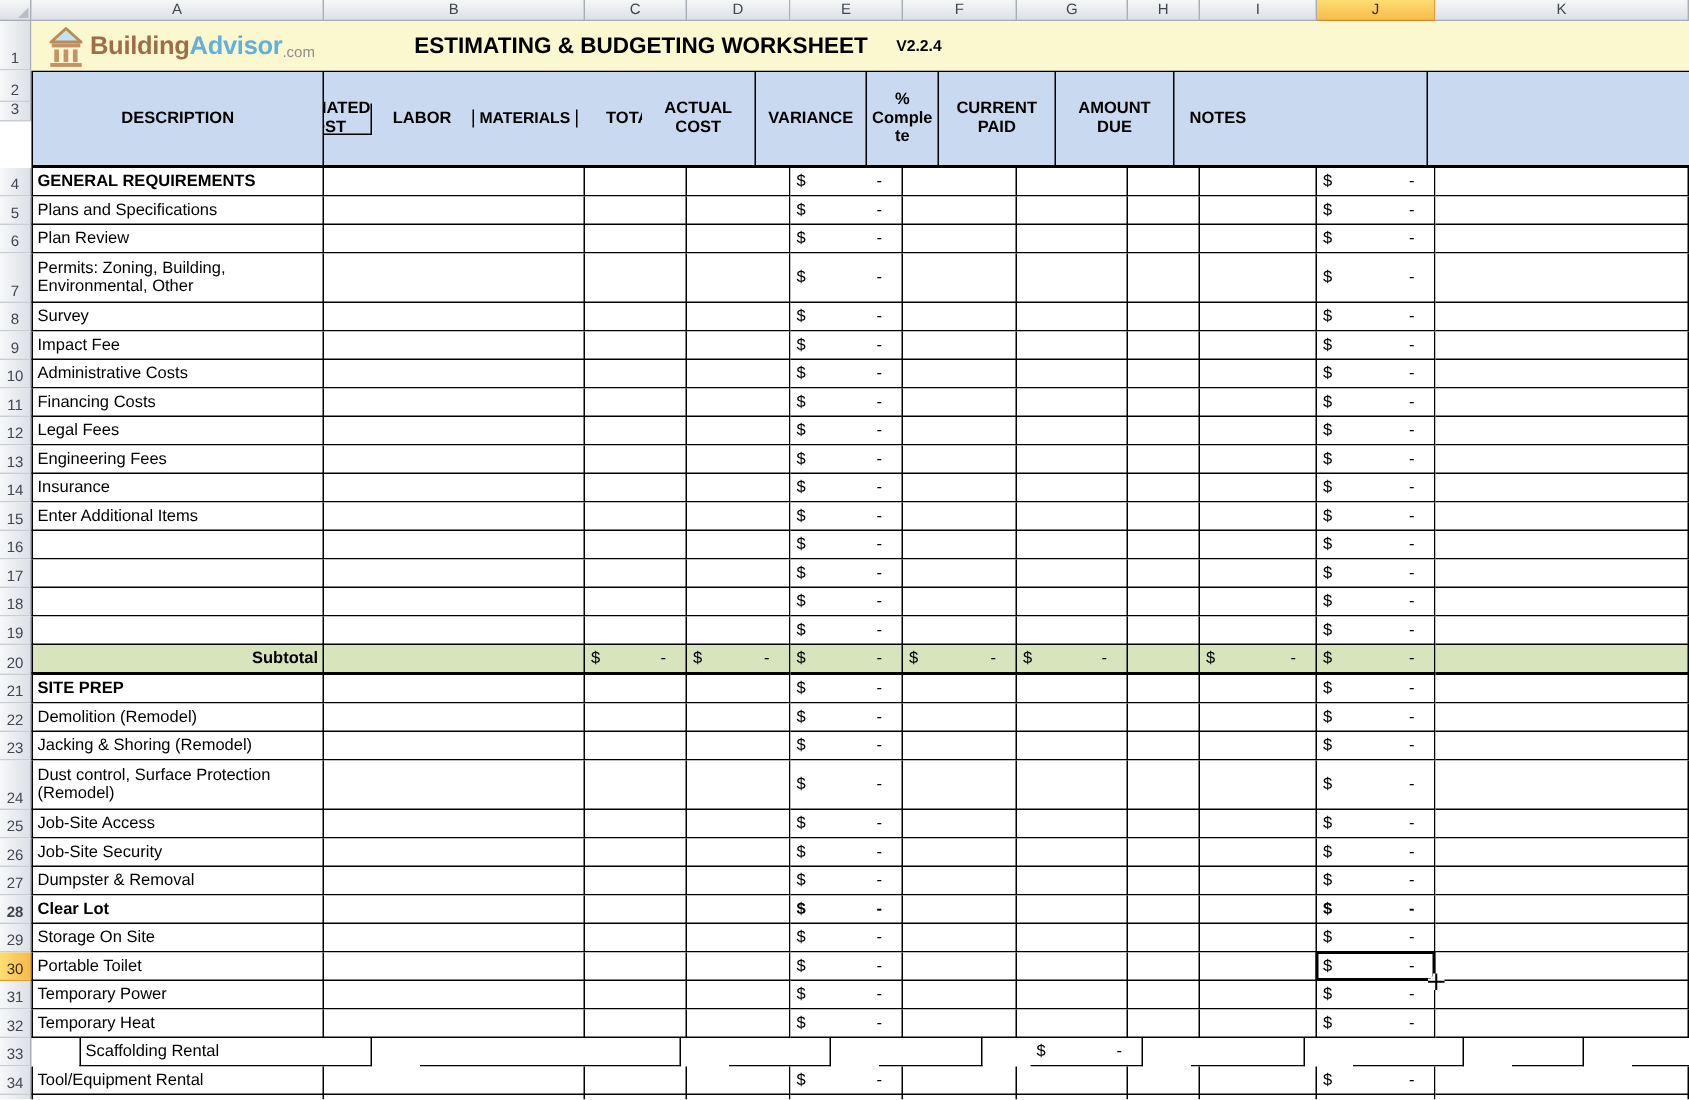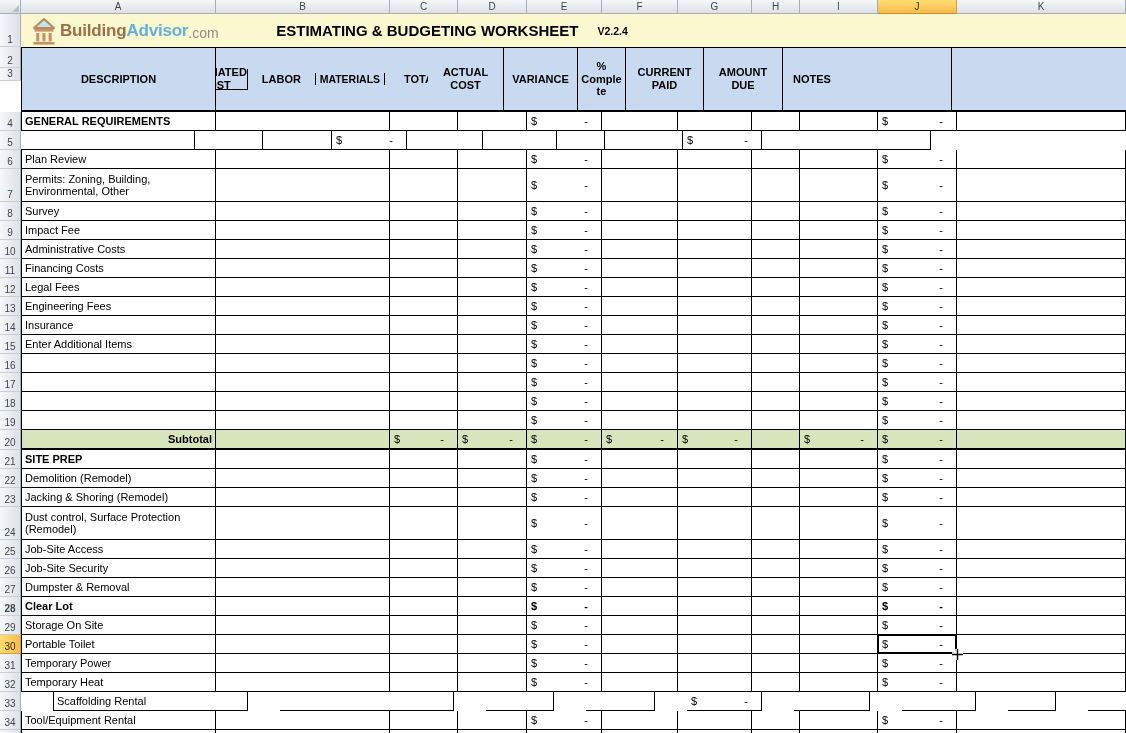--- a/index.html
+++ b/index.html
@@ -39,21 +39,21 @@
     border-right-color:#DE9F38; border-bottom-color:#DE9F38; color:#3b2d08;
   }
 
   
   .title-row { display:flex; height:33px; }
   .title-band { position:relative; flex:1; background:#FBF7CE; }
   .logo { position:absolute; left:10px; top:2px; height:29px; display:flex; align-items:center; }
   .logo svg { margin-right:3px; }
   .logo-building { color:#9C6F49; font-weight:bold; font-size:17px; letter-spacing:-0.2px; }
   .logo-advisor  { color:#64AFDB; font-weight:bold; font-size:17px; letter-spacing:-0.2px; }
-  .logo-com { color:#8E8E8E; font-size:14px; align-self:flex-end; padding-bottom:4px; }
+  .logo-com { color:#8E8E8E; font-size:10px; align-self:flex-end; padding-bottom:4px; }
   .title-text { position:absolute; left:216px; width:430px; top:0; height:100%;
     display:flex; align-items:center; justify-content:center; gap:19px; }
   .main-title { font-weight:bold; font-size:15px; }
   .version { font-weight:bold; font-size:10.5px; }
 
   
   .thead-row { display:flex; height:65px; }
   .rowhdr-stack { flex:0 0 21px; display:flex; flex-direction:column; }
   .rowhdr-stack .rowhdr { width:21px; flex:0 0 auto; }
   .rh2 { height:21px; } .rh3 { flex:1 1 auto; }
@@ -181,20 +181,21 @@
         <div class="cell c-H"></div>
         <div class="cell c-I"></div>
         <div class="cell c-J money">
           <span>$</span>
           <span>-</span>
         </div>
         <div class="cell c-K"></div>
       </div>
       <div class="grid-row" style="height: 19px;">
         <div class="rowhdr">5</div>
+        <div class="cell c-A">Plans and Specifications</div>
         <div class="cell c-B"></div>
         <div class="cell c-C"></div>
         <div class="cell c-D"></div>
         <div class="cell c-E money">
           <span>$</span>
           <span>-</span>
         </div>
         <div class="cell c-F"></div>
         <div class="cell c-G"></div>
         <div class="cell c-H"></div>

